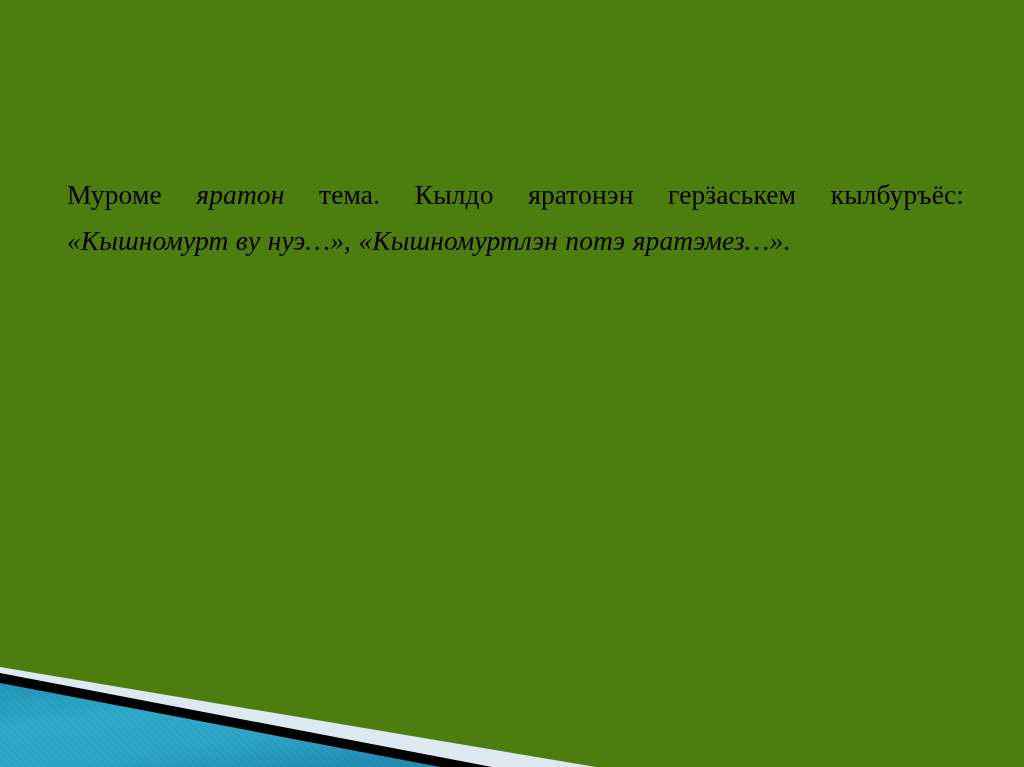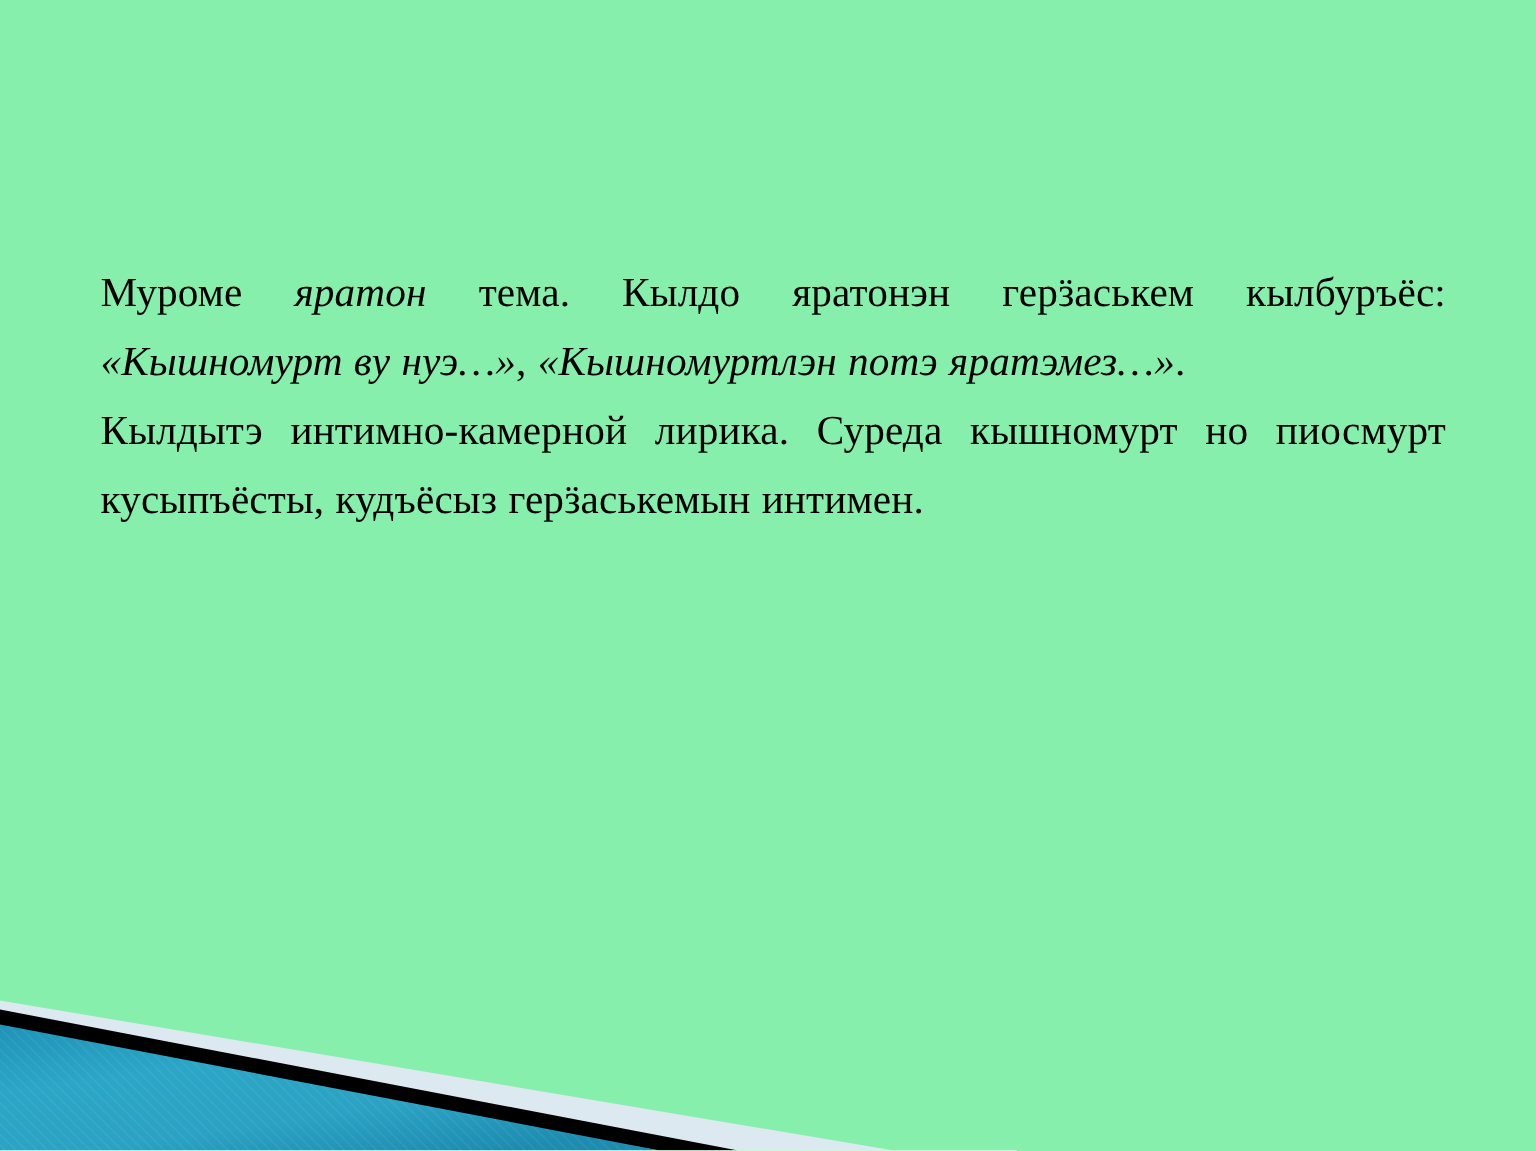--- a/index.html
+++ b/index.html
@@ -13,21 +13,21 @@
     height: 767px;
     overflow: hidden;
     position: relative;
     font-family: "Liberation Serif", "DejaVu Serif", serif;
     color: #000000;
   }
 
   #slide {
     position: absolute;
     inset: 0;
-    background: #86efac;
+    background: #4d7c0f;
   }
 
   
   #content {
     position: absolute;
     left: 67px;
     top: 172px;
     width: 897px;
   }
 
@@ -70,23 +70,20 @@
 <body>
 
 <div id="slide">
 
   <div id="content">
 
     <p class="para">
       <span>Муроме </span><span class="it">яратон</span><span> тема. Кылдо яратонэн герӟаськем кылбуръёс: </span><span class="it">«Кышномурт ву нуэ…»</span><span>, </span><span class="it">«Кышномуртлэн потэ яратэмез…»</span><span>.</span>
     </p>
 
-    <p class="para">
-      <span>Кылдытэ интимно-камерной лирика. Суреда кышномурт но пиосмурт кусыпъёсты, кудъёсыз герӟаськемын интимен.</span>
-    </p>
 
   </div>
 
   <div id="corner-decoration">
     <svg viewBox="0 0 1024 160" preserveAspectRatio="none" xmlns="http://www.w3.org/2000/svg">
       <defs>
         <linearGradient id="tealGrad" x1="0" y1="0" x2="0.75" y2="1">
           <stop offset="0%" stop-color="#1f93b7"></stop>
           <stop offset="35%" stop-color="#2ba6c6"></stop>
           <stop offset="70%" stop-color="#2ba2c3"></stop>

